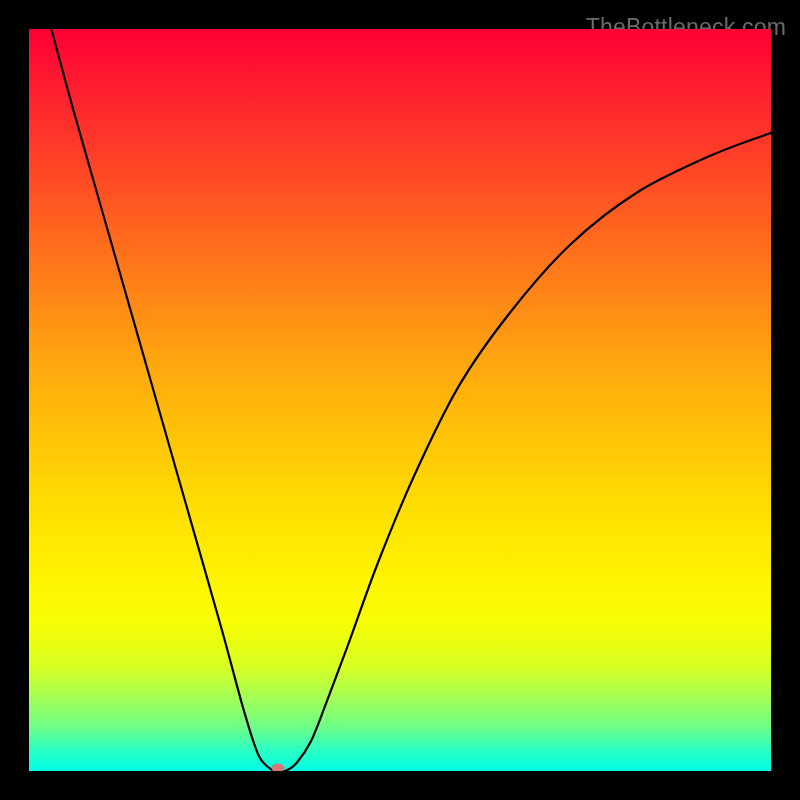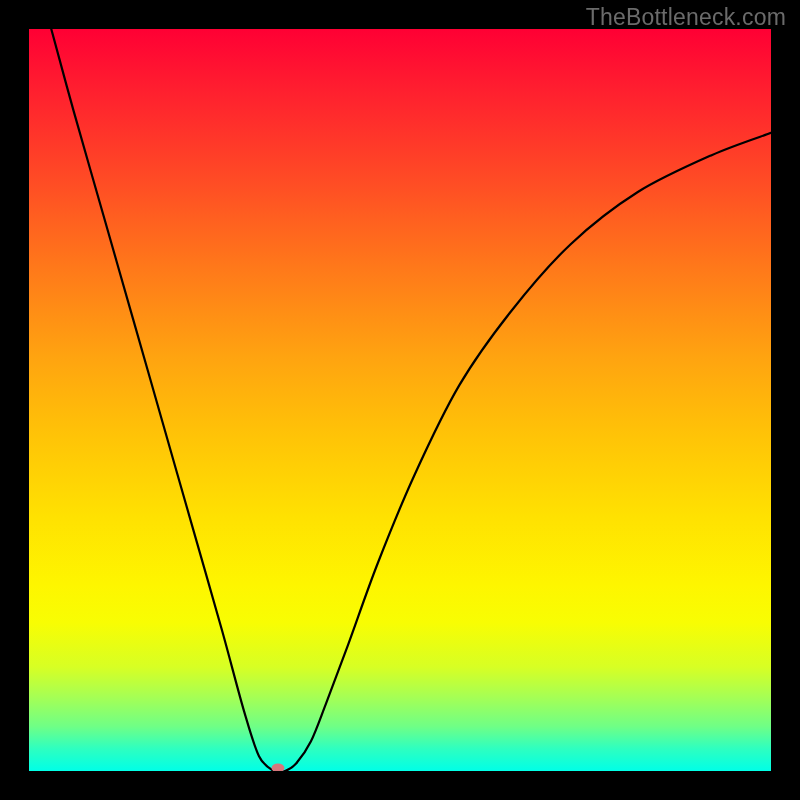--- a/index.html
+++ b/index.html
@@ -12,21 +12,21 @@
     overflow: hidden;
   }
   .frame {
     position: relative;
     width: 800px;
     height: 800px;
     background: #000;
   }
   .watermark {
     position: absolute;
-    top: 4px;
+    top: 14px;
     right: 14px;
     color: #6b6b6b;
     font-size: 23px;
     font-family: Arial, Helvetica, sans-serif;
     letter-spacing: 0.2px;
     user-select: none;
   }
   .plot-area {
     position: absolute;
     left: 29px;

